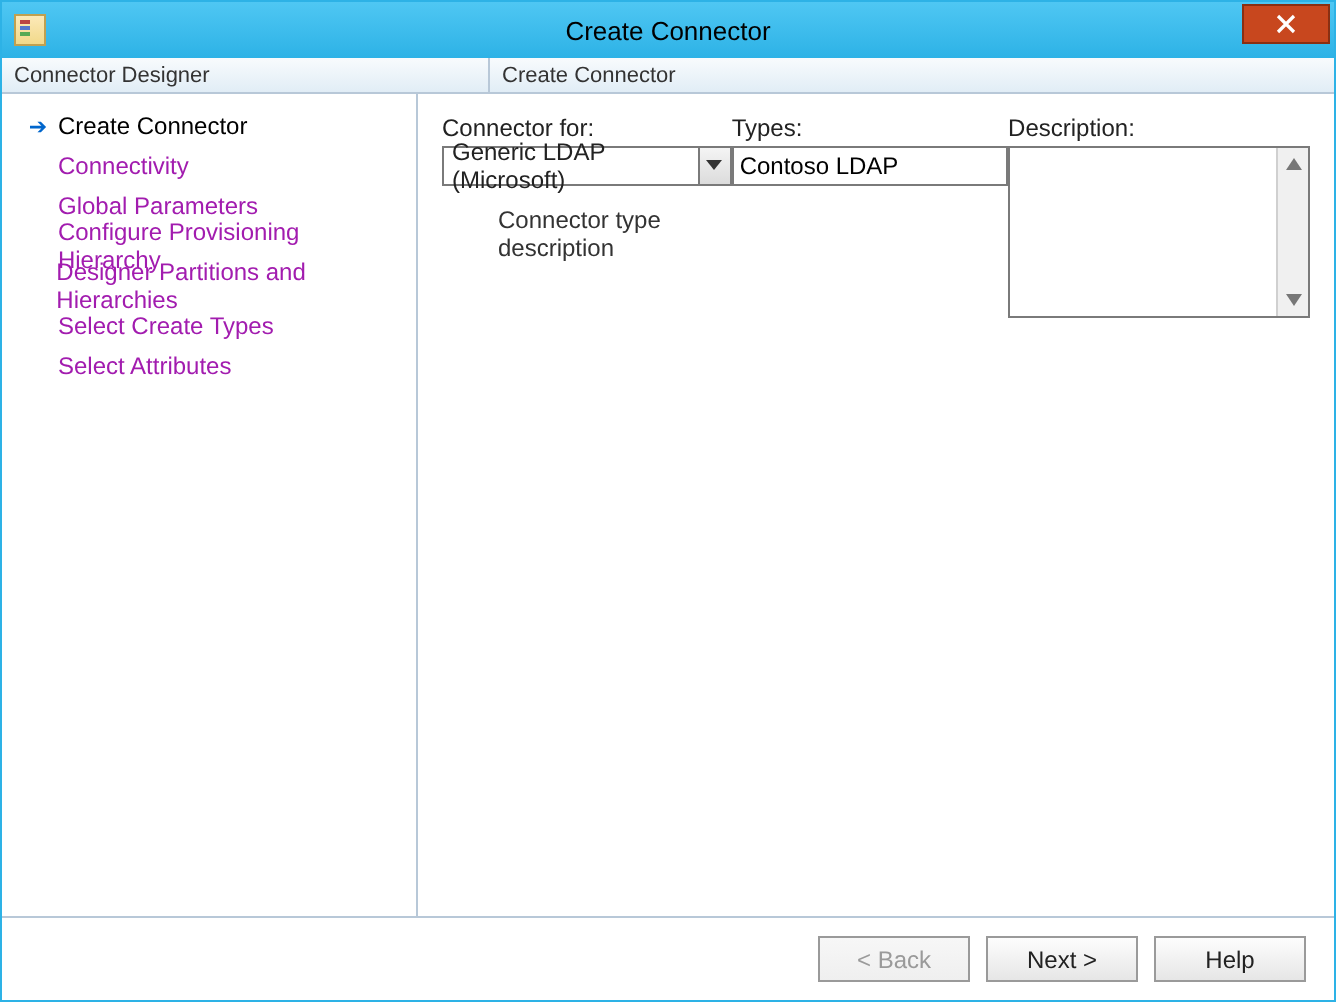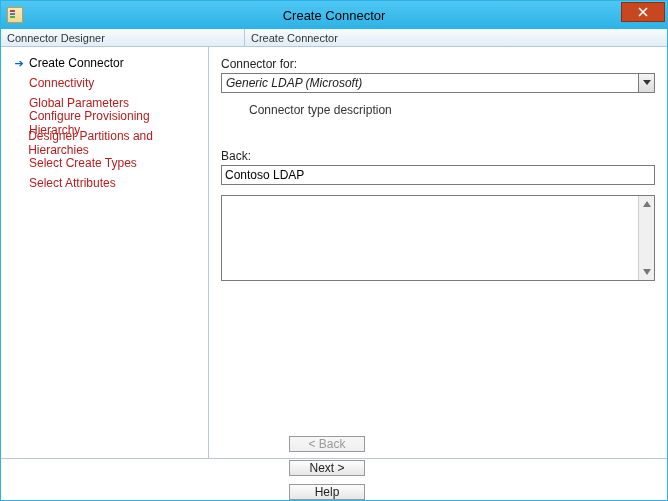--- a/index.html
+++ b/index.html
@@ -69,48 +69,48 @@
     width:208px;
     border-right:1px solid #b8c8d8;
     padding:6px 4px;
     background:#fff;
   }
   .navitem {
     display:flex;
     align-items:center;
     height:20px;
     padding-left:8px;
-    color:#b91c1c;
+    color:#a21caf;
     cursor:default;
     gap:4px;
   }
   .navitem.active { color:#000; }
   .navitem .arrow {
     width:12px;display:inline-block;text-align:center;
     color:#0066cc;
     font-size:11px;
   }
   .navitem .spacer { width:12px;display:inline-block; }
   .main {
     flex:1;
     padding:10px 12px 4px 12px;
     color:#222;
     display:flex;
-    flex-direction:column;
+    flex-direction:row;
   }
   .label { margin-bottom:2px; }
   .dropdown {
     display:flex;
     border:1px solid #7a7a7a;
     height:20px;
     background:#fff;
     align-items:center;
     margin-bottom:6px;
   }
-  .dropdown .ddtext { flex:1; padding:0 4px; font-size:12px;font-style:italic;}
+  .dropdown .ddtext { flex:1; padding:0 4px; font-size:12px;}
   .dropdown .ddbtn {
     width:16px;height:18px;
     border-left:1px solid #7a7a7a;
     background:linear-gradient(#f4f4f4,#dcdcdc);
     display:flex;align-items:center;justify-content:center;
   }
   .typedesc {
     padding:4px 0 0 28px;
     color:#333;
     margin-bottom:24px;
@@ -151,21 +151,20 @@
   }
   .footer {
     height:42px;
     border-top:1px solid #b8c8d8;
     display:flex;
     align-items:center;
     justify-content:flex-end;
     gap:8px;
     padding-right:14px;
     background:#fff;
-    flex-direction:column;
   }
   .btn {
     min-width:76px;
     height:23px;
     border:1px solid #9a9a9a;
     background:linear-gradient(#fdfdfd,#e6e6e6);
     font-family:inherit;
     font-size:12px;
     color:#222;
     cursor:pointer;
@@ -235,25 +234,26 @@
         <div class="ddbtn">
           <svg width="8" height="6" viewBox="0 0 8 6">
               <path d="M0 0 L8 0 L4 5 Z" fill="#333"></path>
             </svg>
         </div>
       </div>
       <div class="typedesc">Connector type description</div>
     </div>
 
     <div class="fieldblock">
-      <div class="label">Back:</div>
+      <div class="label">Types:</div>
       <input class="textinput" type="text" value="Contoso LDAP" style="">
     </div>
 
     <div class="fieldblock">
+      <div class="label">Description:</div>
       <div class="desc-area">
         <textarea class="desc-content" style=""></textarea>
         <div class="vscroll">
           <div class="arrbtn">
             <svg width="8" height="6" viewBox="0 0 8 6">
                 <path d="M4 0 L8 6 L0 6 Z" fill="#777"></path>
               </svg>
           </div>
           <div class="arrbtn">
             <svg width="8" height="6" viewBox="0 0 8 6">

